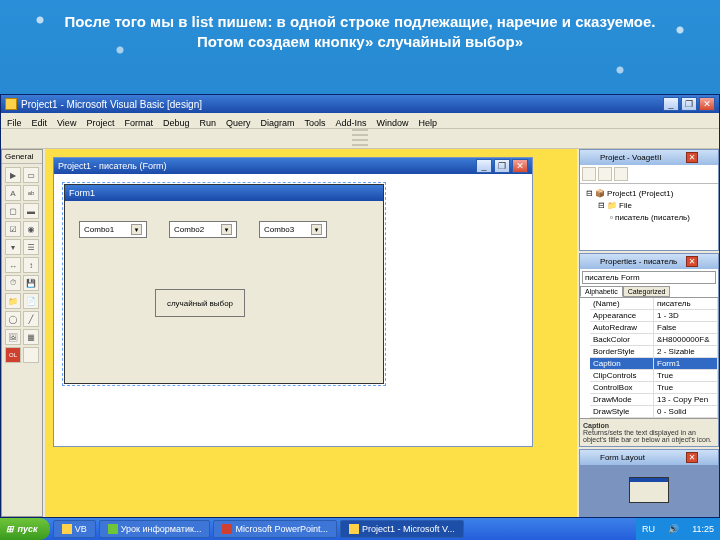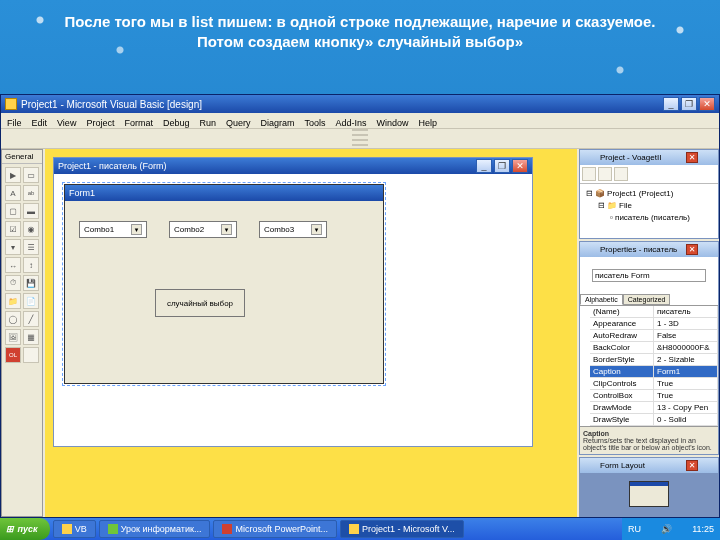--- a/index.html
+++ b/index.html
@@ -28,21 +28,21 @@
   .toolbox .hdr { font-size:8px; background:#ece9d8; padding:2px 3px; border-bottom:1px solid #bbb; }
   .toolbox .grid { display:grid; grid-template-columns:1fr 1fr; gap:2px; padding:3px; }
   .tool { width:16px; height:16px; border:1px solid #c8c4b4; background:#f5f3ea; font-size:8px; display:flex; align-items:center; justify-content:center; color:#555;}
   .rightcol { position:absolute; top:54px; right:0; width:140px; bottom:0; display:flex; flex-direction:column; gap:2px; }
   .panel { background:#fff; border:1px solid #7a93bf; display:flex; flex-direction:column; font-size:8px; }
   .panel .pt { background:linear-gradient(#cde0f6,#9cbce6); color:#000; padding:2px 20px; display:flex; align-items:center; justify-content:space-between; }
   .panel .pt .x { width:12px;height:11px;background:#d64a2e;color:#fff;display:flex;align-items:center;justify-content:center;font-size:8px;border:1px solid #8a2b1a;}
   .projtree { padding:4px 6px; line-height:1.5; color:#000; background:#fff; flex:1;}
   .projtree .n1{padding-left:0}.projtree .n2{padding-left:12px}.projtree .n3{padding-left:24px}
   .propgrid { flex:1; overflow:hidden; }
-  .propgrid .combo { border:1px solid #999; margin:12px; padding:1px 2px; background:#fff;}
+  .propgrid .combo { border:1px solid #999; margin:2px; padding:1px 2px; background:#fff;}
   .propgrid .tabs { display:flex; font-size:7px; }
   .propgrid .tabs div{ border:1px solid #999; padding:1px 4px; background:#ece9d8;}
   .propgrid .tabs .act{background:#fff;border-bottom-color:#fff;}
   .ptable { border-top:1px solid #999;padding-left:10px; }
   .prow{display:flex;border-bottom:1px solid #ddd;}
   .prow.sel{background:#316ac5;color:#fff;}
   .pcell{flex:1;padding:1px 3px;border-right:1px solid #ddd;overflow:hidden;white-space:nowrap;}
   .pdesc{border-top:1px solid #999;padding:3px;font-size:7px;color:#333;background:#ece9d8;}
   .flayout{flex:1;background:#7a93bf;display:flex;align-items:center;justify-content:center;}
   .flayout .mini{width:40px;height:26px;background:#ece9d8;border:1px solid #333;position:relative;}
@@ -56,21 +56,21 @@
   .form .ft{height:16px;background:linear-gradient(#3c7bd6,#1b49a8);font-size:9px;color:#fff;display:flex;align-items:center;padding:0 4px;}
   .ctrl{position:absolute;background:#fff;border:1px solid #777;font-size:8px;padding:2px 4px;z-index:2;}
   .comboctrl{display:flex;align-items:center;justify-content:space-between;}
   .comboctrl .dd{width:11px;height:11px;background:#ece9d8;border:1px solid #999;display:flex;align-items:center;justify-content:center;font-size:7px;}
   .btnctrl{background:#ece9d8;text-align:center;}
   .handles{position:absolute;border:1px dashed #6aa3ff;z-index:1;}
   .taskbar{position:absolute;left:0;right:0;bottom:0;height:22px;background:linear-gradient(#3c81e8,#245edb);display:flex;align-items:center;font-size:9px;color:#fff;}
   .start{height:22px;background:linear-gradient(#6fc53a,#3a9a1e);padding:0 12px 0 6px;display:flex;align-items:center;gap:4px;font-weight:bold;font-style:italic;border-radius:0 10px 10px 0;}
   .task{height:18px;margin-left:3px;padding:0 8px;background:#3d76d6;border:1px solid #2a5db0;display:flex;align-items:center;gap:3px;border-radius:2px;}
   .task.active{background:#1d4fa8;}
-  .tray{margin-left:auto;height:22px;background:#1a8ae0;padding:0 6px;display:flex;align-items:center;gap:20px;}
+  .tray{margin-left:auto;height:22px;background:#1a8ae0;padding:0 6px;display:flex;align-items:center;gap:13px;}
   .tico2{width:10px;height:10px;background:#ffd24a;}
   .coords{font-size:8px;color:#333;margin-left:auto;padding-right:6px;}
 </style>
 </head>
 <body>
 <div class="snowbg"></div>
 
 <div class="slide-title">После того мы в list пишем: в одной строке подлежащие, наречие и сказуемое. Потом создаем кнопку» случайный выбор»</div>
 
 <div class="desktop">

